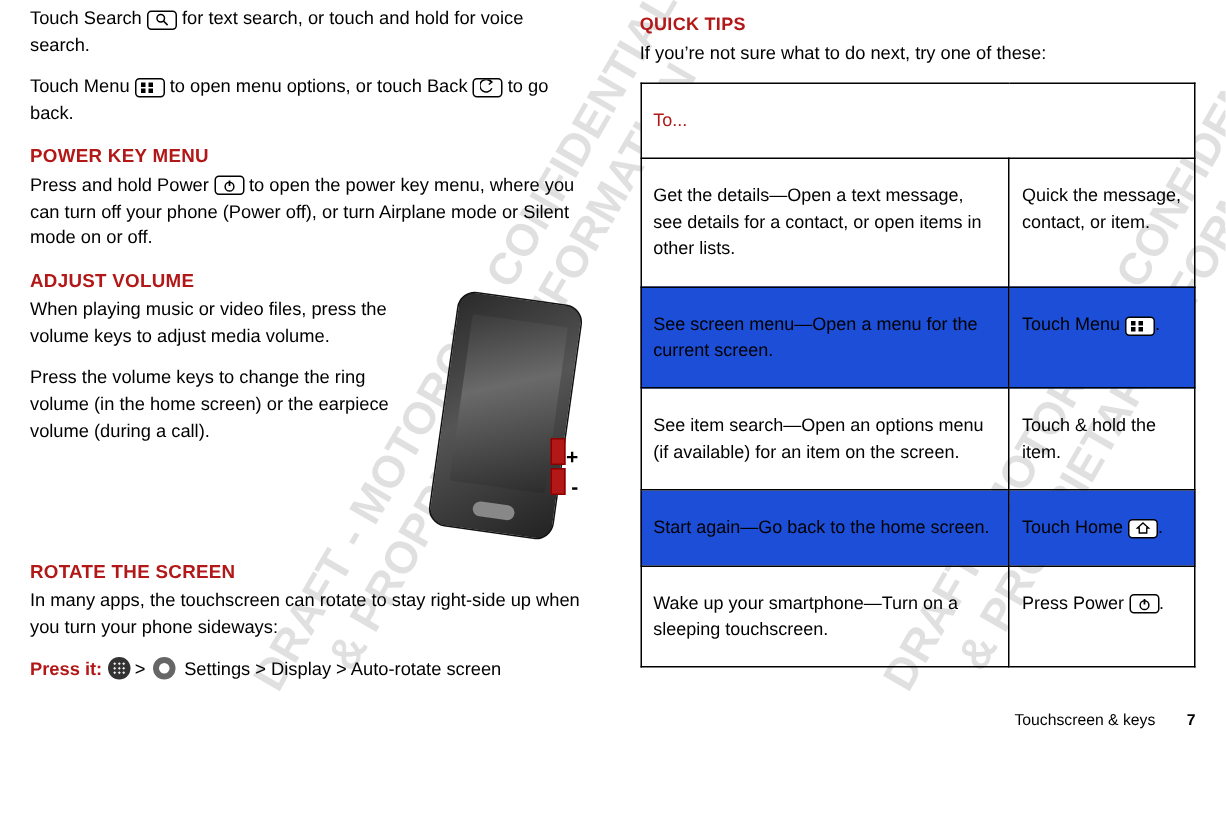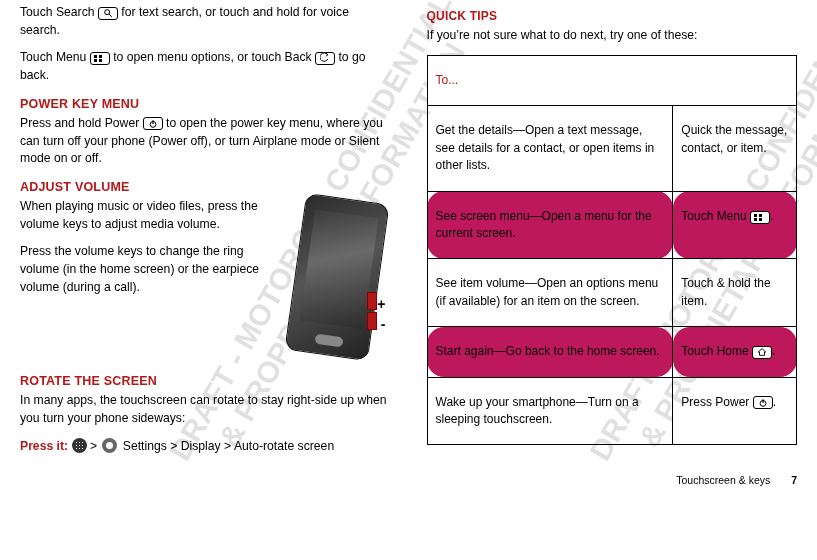--- a/index.html
+++ b/index.html
@@ -125,21 +125,21 @@
     margin-top: 6px;
     font-size: 12px;
   }
   table.tips td, table.tips th {
     border: 1px solid #000;
     padding: 16px 8px;
     vertical-align: top;
     text-align: left;
   }
   table.tips th { font-weight: normal; color:#b31818; background:#fff; }
-  table.tips tr.shade td { background: #be185d; border-radius: 17px; }
+  table.tips tr.shade td { background: #1d4ed8; }
   .footer {
     text-align: right;
     font-size: 10.5px;
     color:#000;
     margin-top: 8px;
     position: relative;
     z-index: 1;
   }
   .footer .pg { font-weight: bold; margin-left: 18px; }
   .menu-dots svg { width: 14px; height: 9px; }
@@ -243,21 +243,21 @@
                 <svg viewBox="0 0 14 9">
                   <rect x="1" y="1" width="3" height="3" fill="#000"></rect>
                   <rect x="6" y="1" width="3" height="3" fill="#000"></rect>
                   <rect x="1" y="5" width="3" height="3" fill="#000"></rect>
                   <rect x="6" y="5" width="3" height="3" fill="#000"></rect>
                 </svg>
               </span><span>.</span></td>
       </tr>
 
       <tr>
-        <td><span class="bold">See item volume</span><span>—Open an options menu (if available) for an item on the screen.</span></td>
+        <td><span class="bold">See item search</span><span>—Open an options menu (if available) for an item on the screen.</span></td>
         <td>Touch &amp; hold the item.</td>
       </tr>
 
       <tr class="shade">
         <td><span class="bold">Start again</span><span>—Go back to the home screen.</span></td>
         <td><span>Touch Home </span><span class="key-icon">
                 <svg viewBox="0 0 12 12">
                   <polygon points="6,2 10.5,6 9,6 9,10 3,10 3,6 1.5,6" fill="none" stroke="#000" stroke-width="1.1"></polygon>
                 </svg>
               </span><span>.</span></td>

